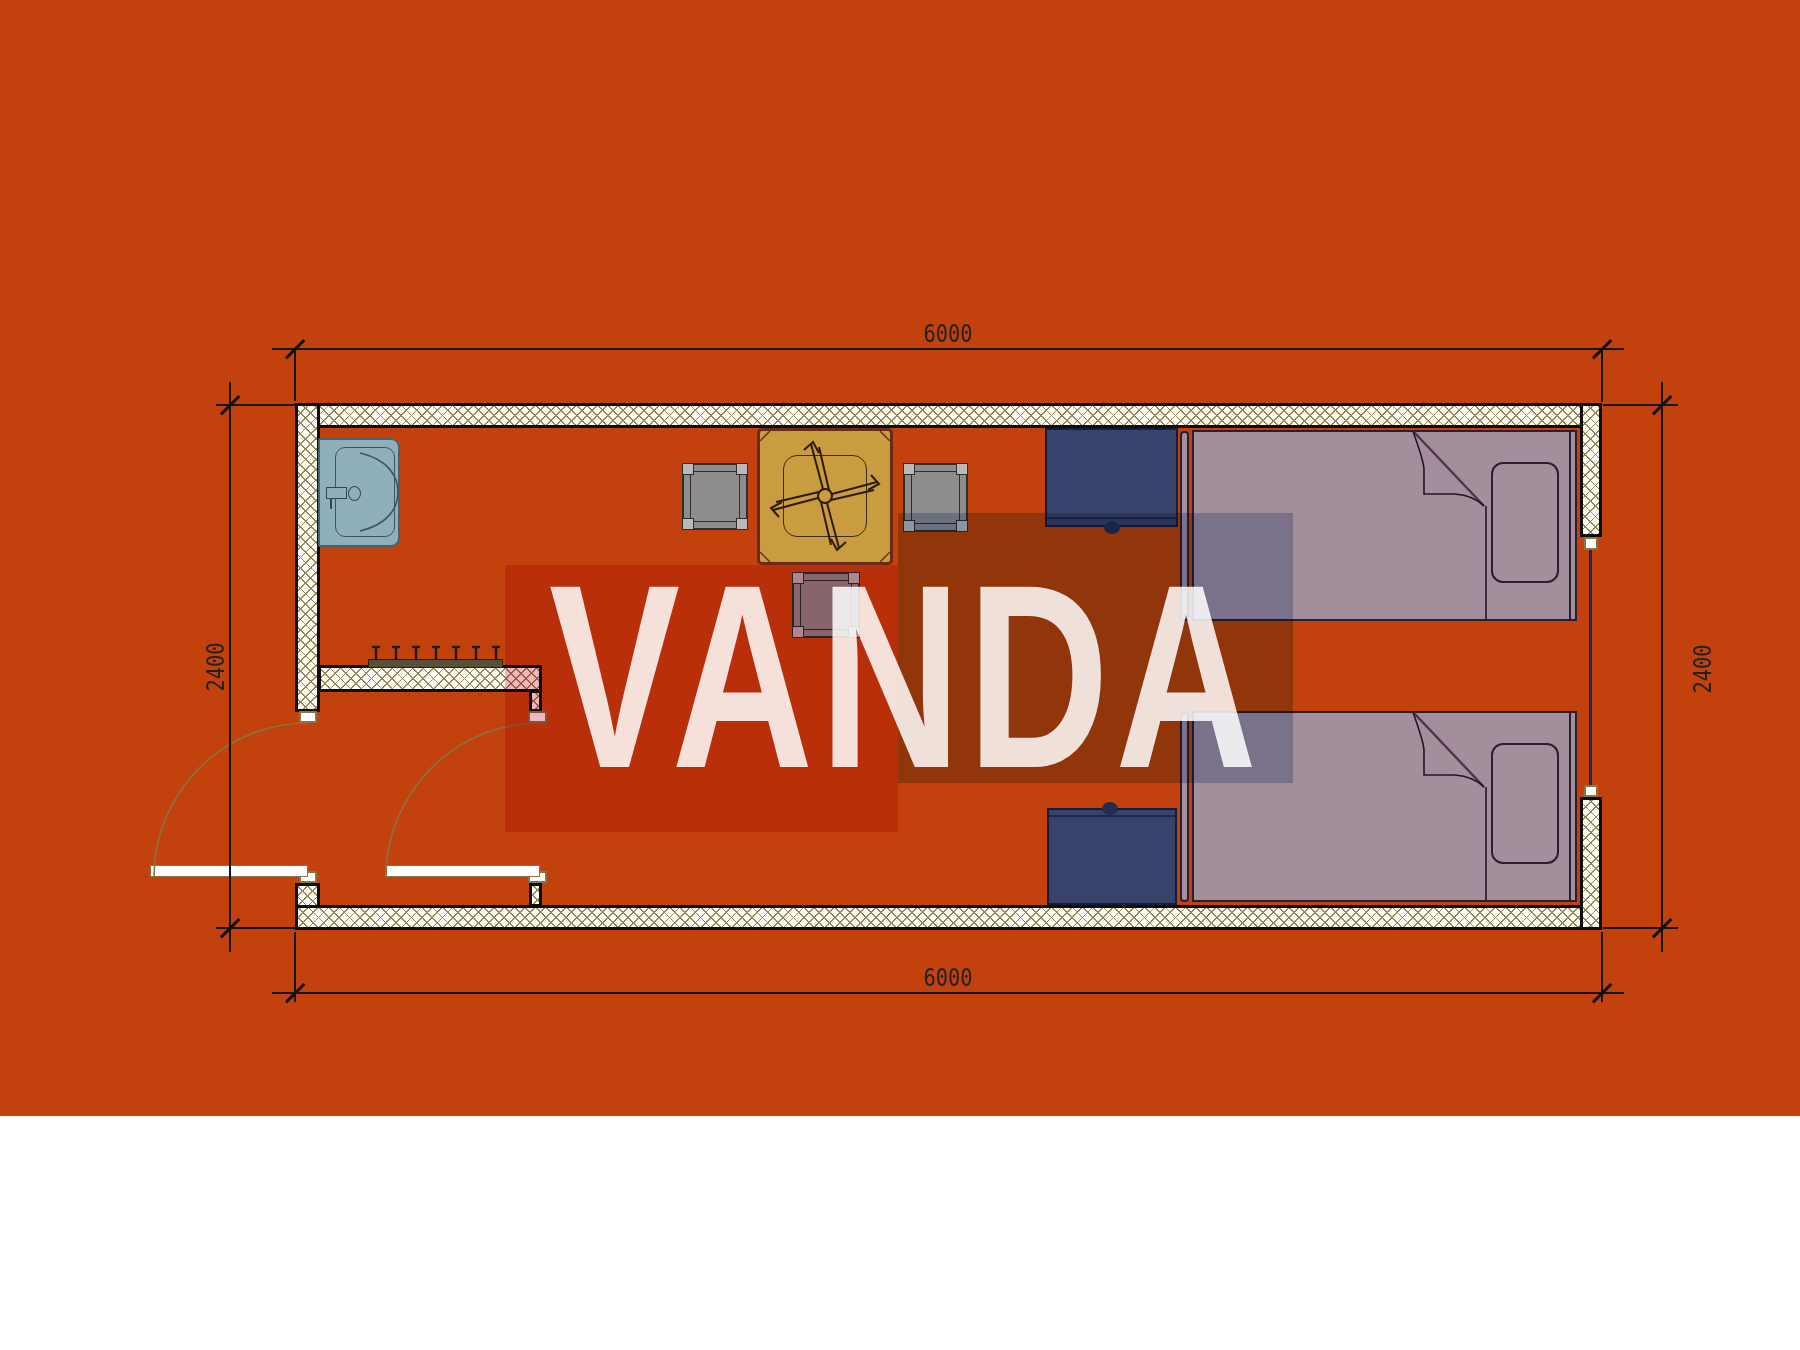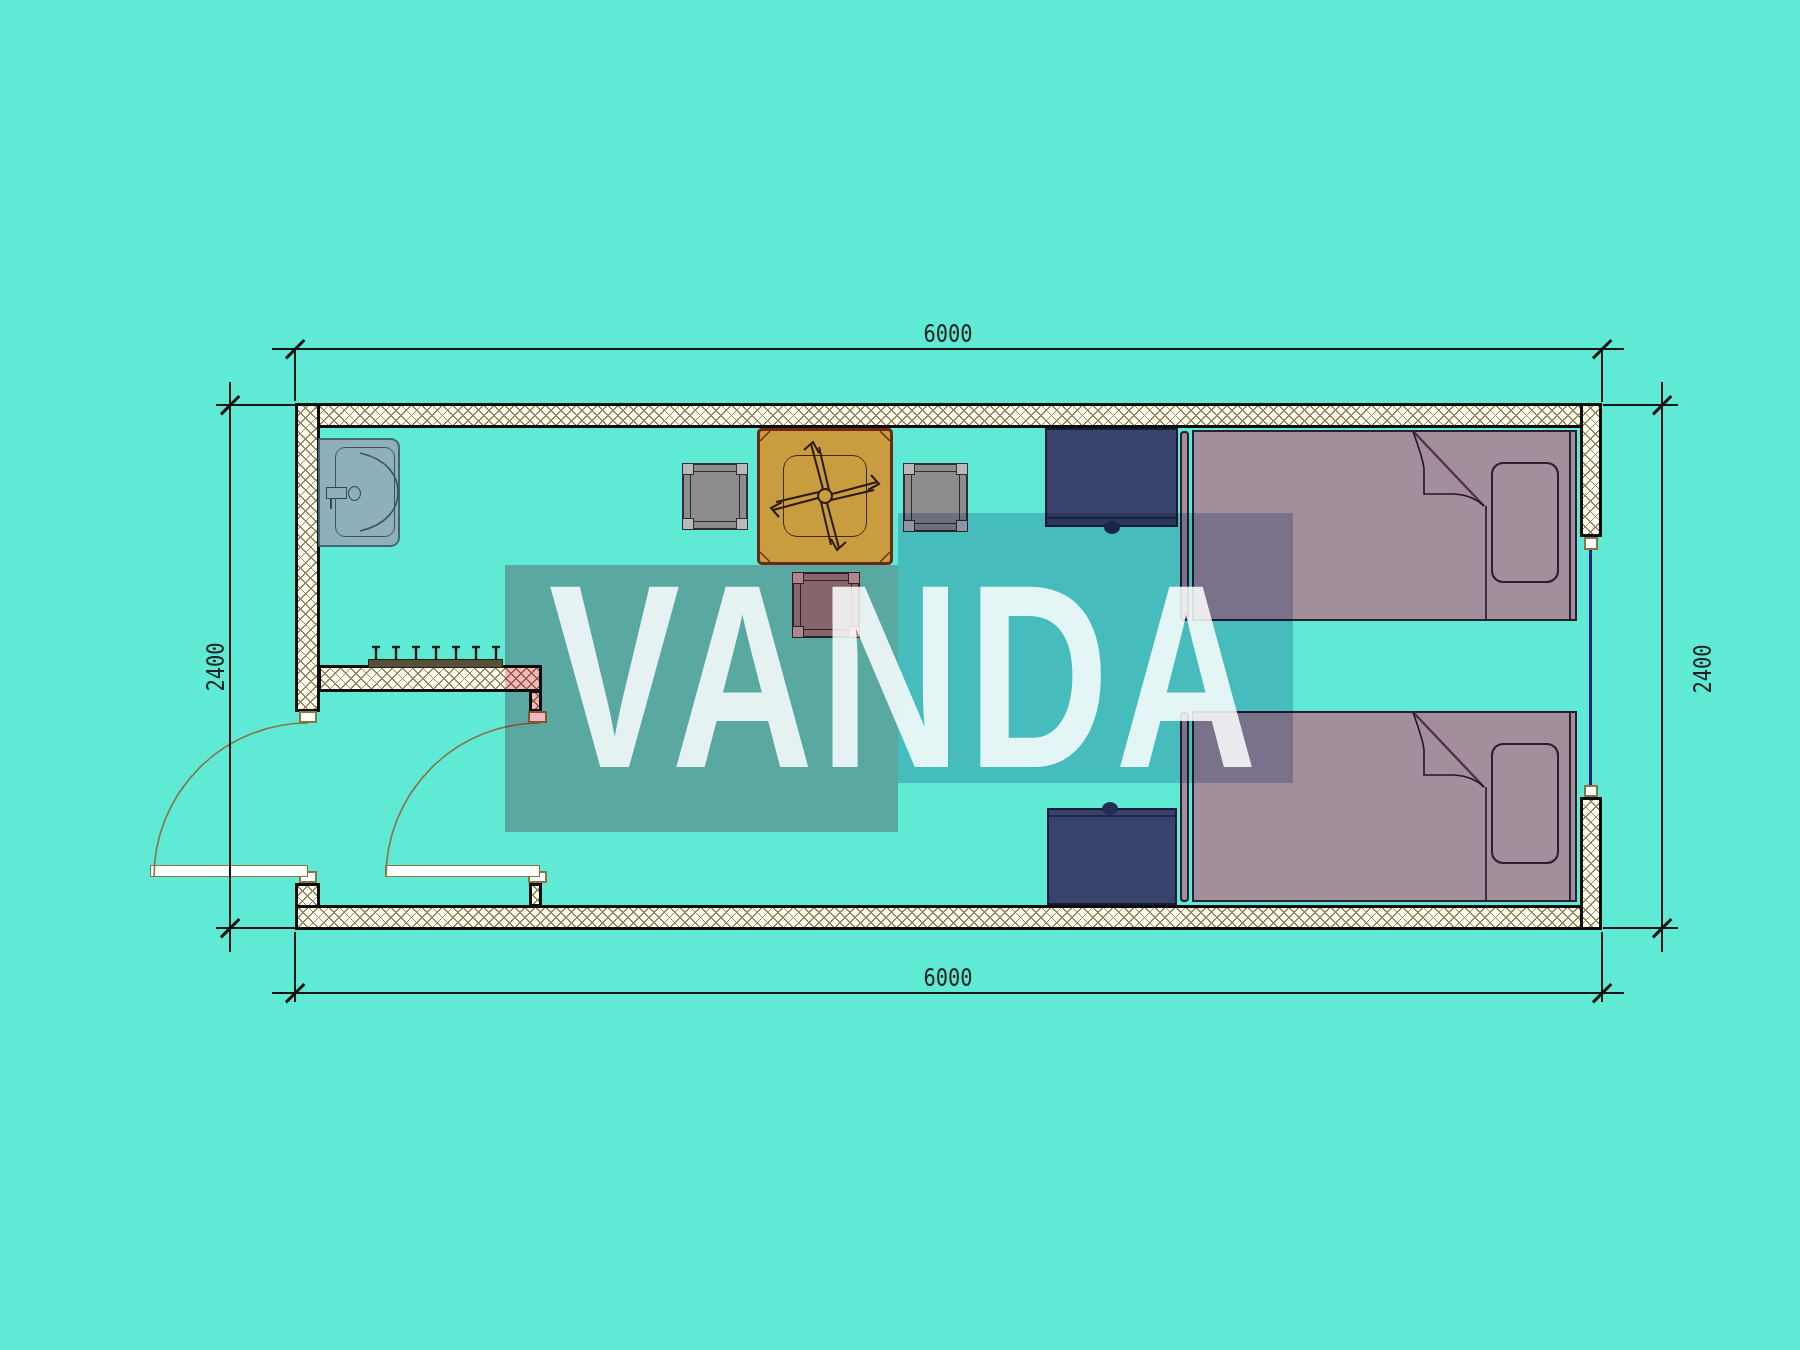--- a/index.html
+++ b/index.html
@@ -1,16 +1,16 @@
 <!DOCTYPE html>
 <html><head>
 <meta charset="utf-8">
 <style>
   html,body{margin:0;padding:0;background:#ffffff;}
-  .canvas{position:relative;width:1800px;height:1350px;background:#5eead4;overflow:hidden;
+  .canvas{position:relative;width:1800px;height:1116px;background:#c2410c;overflow:hidden;
           font-family:"Liberation Sans",sans-serif;}
   .abs{position:absolute;}
   
   .wall{position:absolute;box-sizing:border-box;border:3px solid #0d0d0d;background-color:#fffdf4;
     background-image:
       repeating-linear-gradient(45deg,  rgba(0,0,0,0) 0 6px, #97875a 6px 7.3px),
       repeating-linear-gradient(135deg, rgba(0,0,0,0) 0 6px, #97875a 6px 7.3px);}
   .jamb{position:absolute;box-sizing:border-box;background:#ffffff;border:2px solid #8a7444;}
   .leaf{position:absolute;box-sizing:border-box;background:#ffffff;border:1.5px solid #8a7444;}
   

